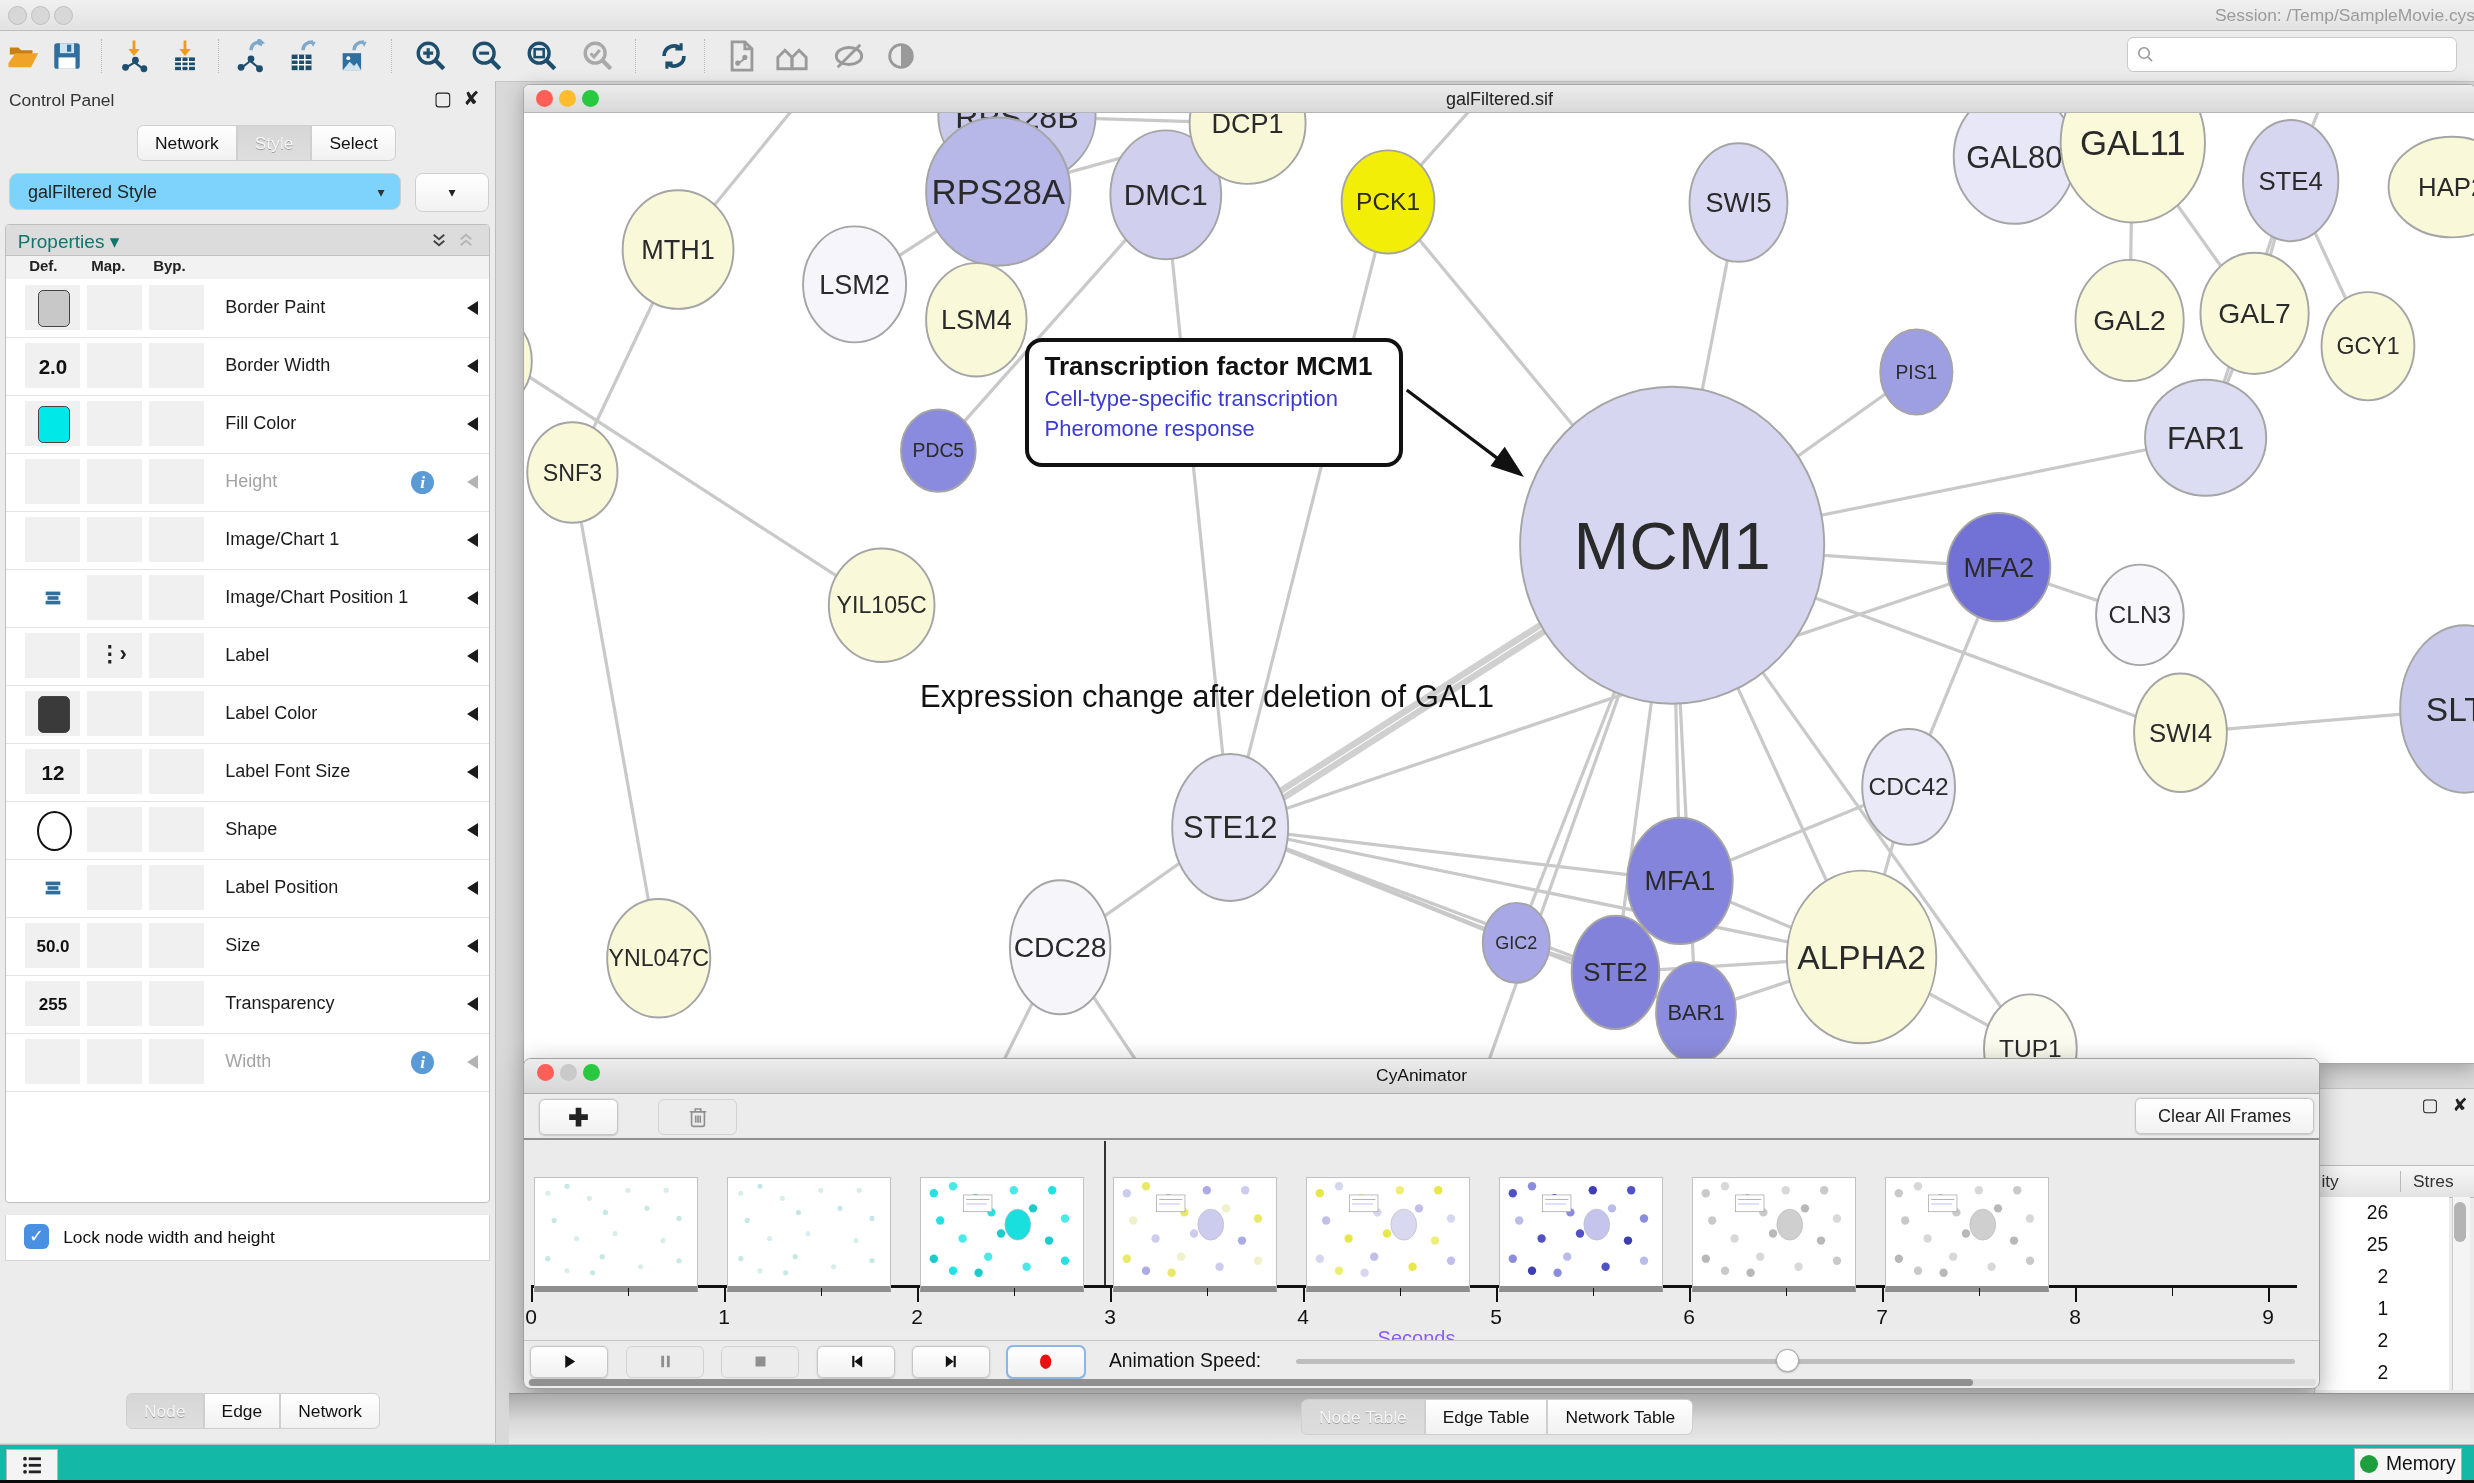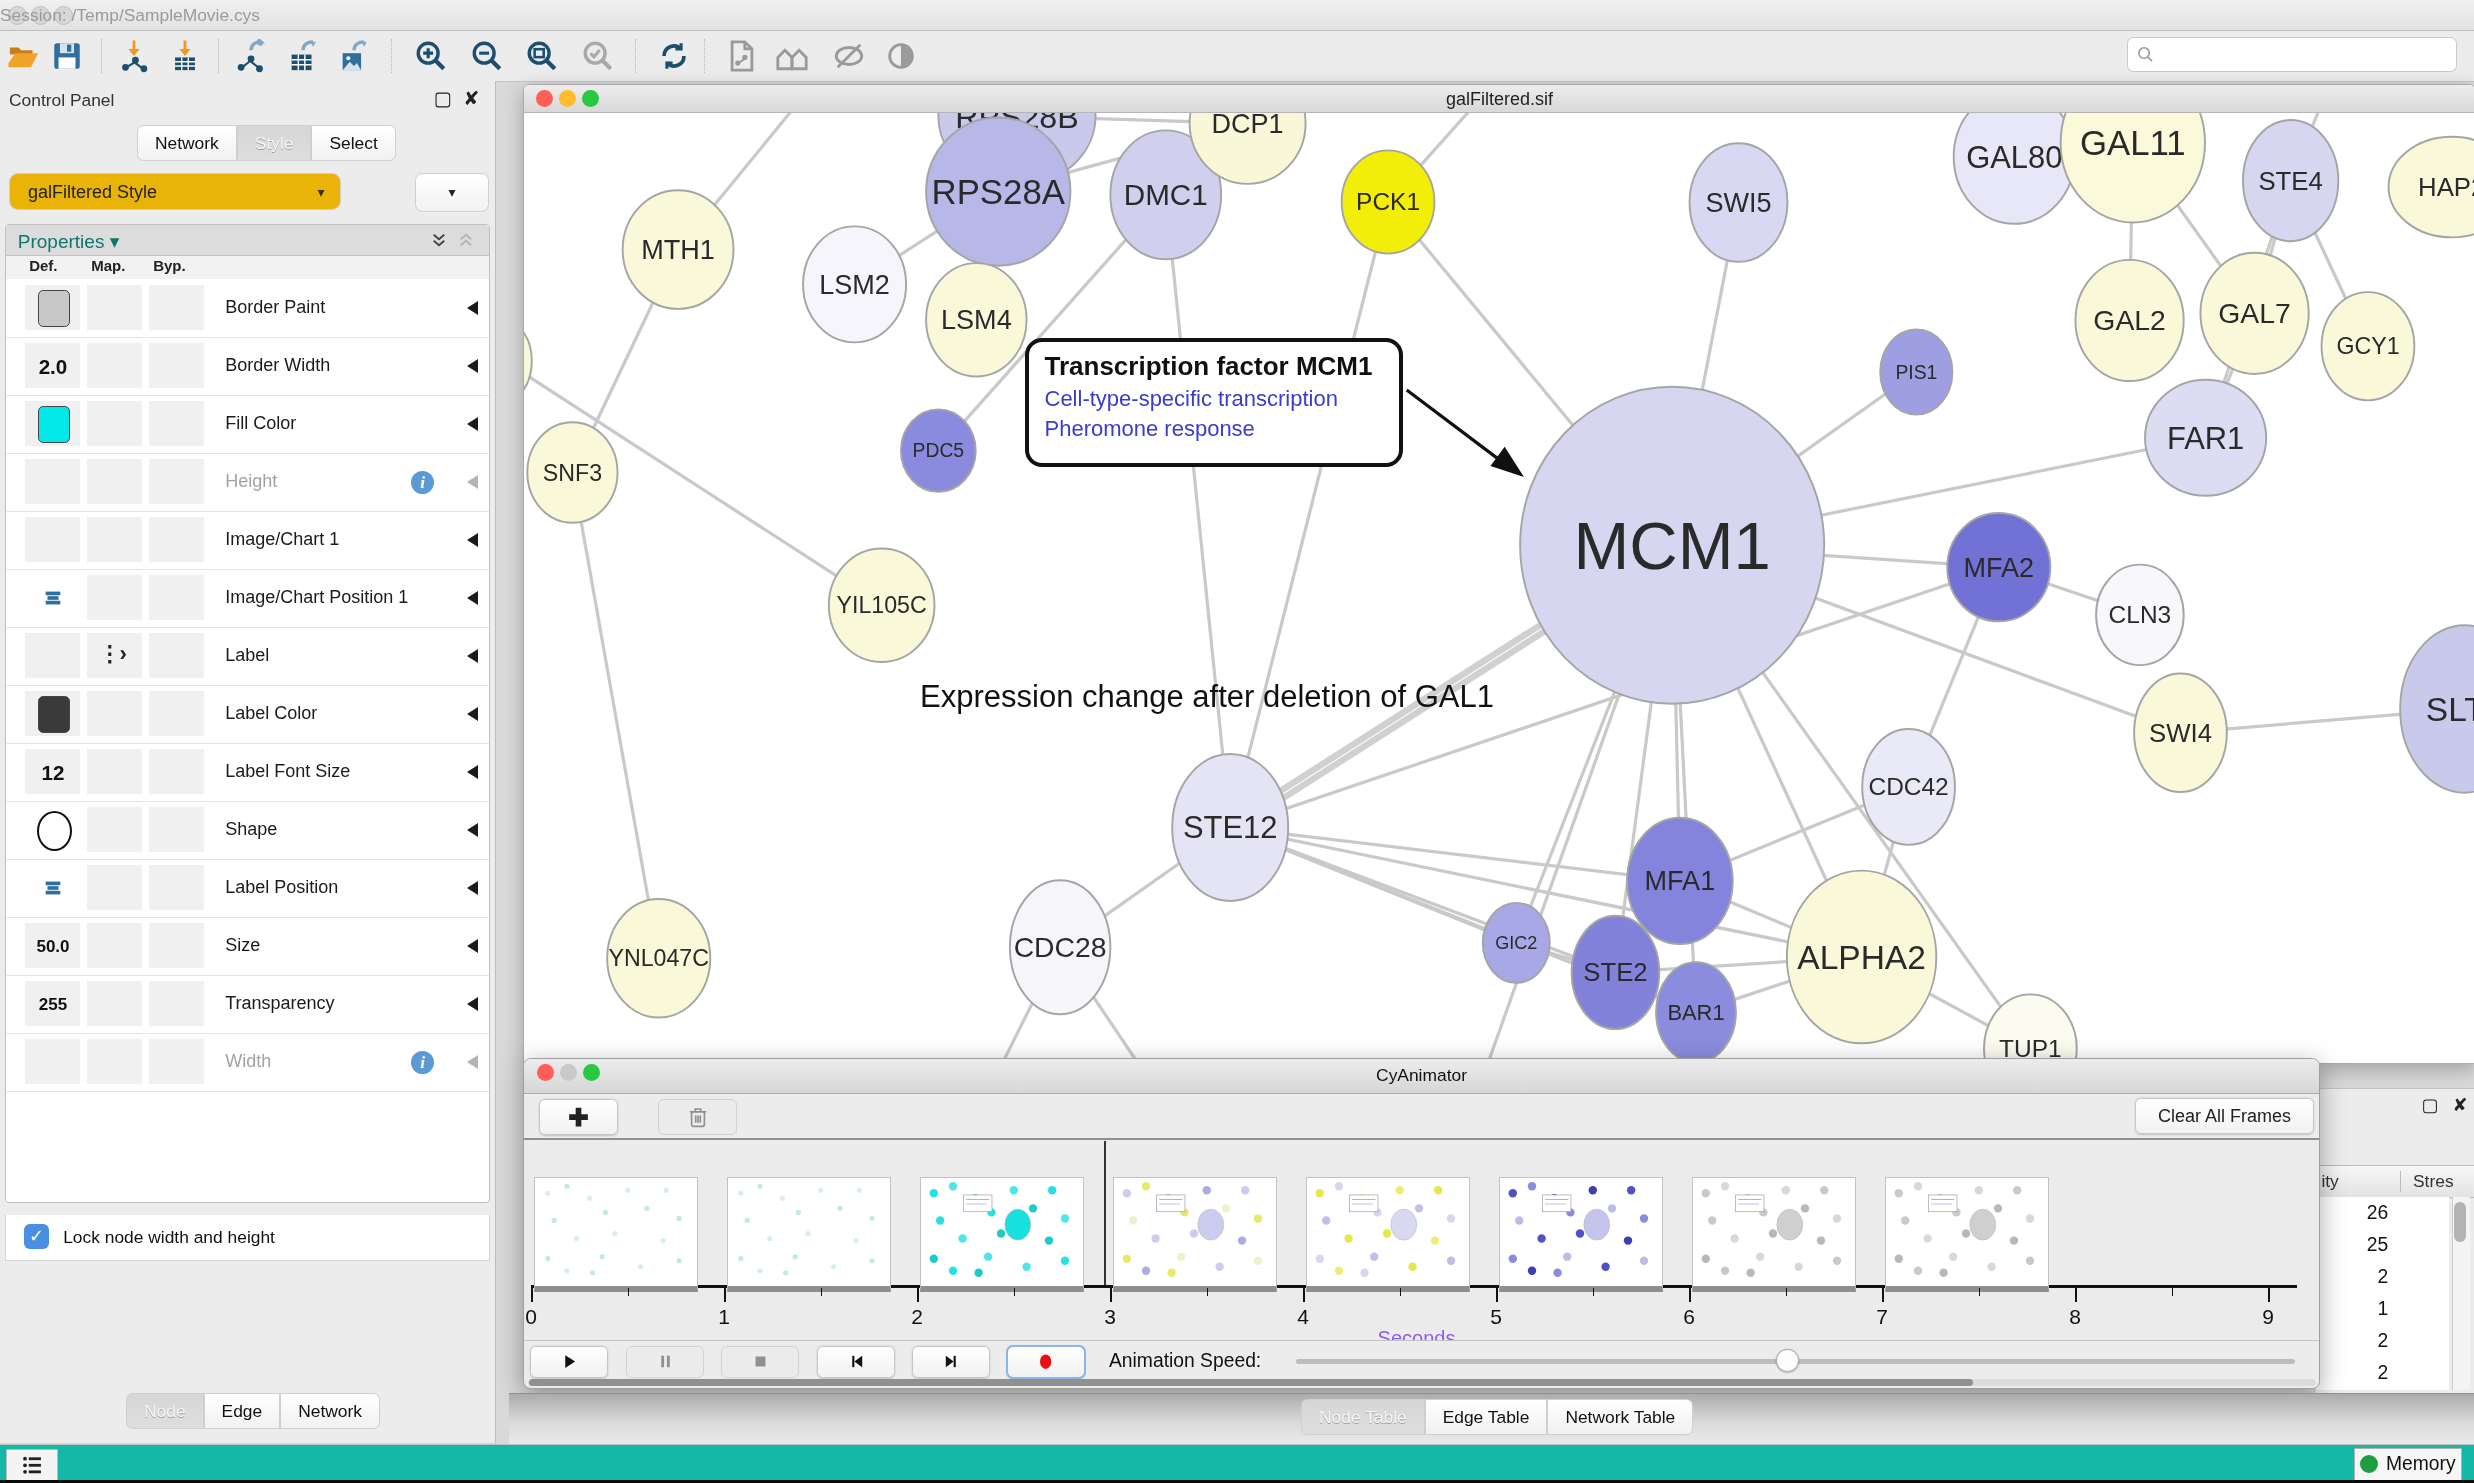--- a/index.html
+++ b/index.html
@@ -4,40 +4,40 @@
 <style>
   html,body{margin:0;padding:0;}
   body{width:2475px;height:1484px;position:relative;overflow:hidden;
        background:#d9d9d9;font-family:"Liberation Sans",sans-serif;color:#222;}
   .abs{position:absolute;}
 
   
   #titlebar{left:0;top:0;width:2475px;height:30px;background:linear-gradient(#f0f0f0,#e2e2e2);
             border-bottom:1.3px solid #bdbdbd;}
   #titlebar .tl{width:17px;height:17px;border-radius:50%;background:#d7d7d7;border:0.6px solid #bfbfbf;top:5.8px;}
-  #session-title{width:100%;text-align:left;top:5.2px;font-size:17.4px;color:#9b9b9b;}
+  #session-title{width:100%;text-align:right;top:5.2px;font-size:17.4px;color:#9b9b9b;}
   #toolbar{left:0;top:31px;width:2475px;height:50px;background:#ececec;border-bottom:1.3px solid #c6c6c6;}
   .tbtn{top:6.4px;width:37px;height:37px;display:flex;align-items:center;justify-content:center;}
   .tsep{top:7.7px;width:0;height:34px;border-left:1.3px dotted #b9b9b9;}
   #search-box{right:18px;top:6.4px;width:330px;height:35px;background:#fff;border:1.3px solid #c9c9c9;
               border-radius:6.4px;display:flex;align-items:center;padding-left:7.7px;box-sizing:border-box;}
   #search-box input{border:none;outline:none;font-size:17px;width:284px;background:transparent;}
 
   
   #control-panel{left:0;top:81px;width:495px;height:1362px;background:#ececec;border-right:1.3px solid #bdbdbd;}
   #cp-title{left:9px;top:9px;font-size:17.4px;color:#333;}
   .winbtn{font-size:19.3px;color:#222;top:6.4px;}
   .segtabs{display:flex;}
   .segtab{height:34px;line-height:34px;padding:0 17px;background:linear-gradient(#fff,#f1f1f1);
           border:1.3px solid #cfcfcf;font-size:17.4px;color:#111;}
   .segtab:first-child{border-radius:6.4px 0 0 6.4px;}
   .segtab:last-child{border-radius:0 6.4px 6.4px 0;}
   .segtab.pressed{background:linear-gradient(#d6d6d6,#dedede);color:#f5f5f5;text-shadow:0 0.6px 0.6px #9e9e9e;}
   #cp-tabs{left:137px;top:44px;}
-  #style-select{left:9px;top:92px;width:332px;height:37px;background:#eab308;border:1.3px solid #cfcfcf;border-radius:9px;
+  #style-select{left:9px;top:92px;width:392px;height:37px;background:#7dd3fc;border:1.3px solid #cfcfcf;border-radius:9px;
                 font-size:18px;line-height:37px;padding-left:18px;box-sizing:border-box;}
   #style-select .car{position:absolute;right:15.5px;top:0;font-size:14px;color:#333;}
   #style-menu-btn{left:415px;top:92px;width:72px;height:37px;background:linear-gradient(#fff,#f2f2f2);
                   border:1.3px solid #cfcfcf;border-radius:7.7px;text-align:center;font-size:14px;line-height:37px;}
   #props-box{left:5.2px;top:143px;width:483px;height:977px;background:#fff;border:1.3px solid #bfbfbf;border-radius:3.9px;overflow:hidden;}
   #props-header{left:0;top:0;width:100%;height:30px;background:#dcdcdc;border-bottom:1.3px solid #c2c2c2;}
   #props-header .t{left:11.6px;top:5.2px;font-size:19px;color:#0f766e;}
   #props-cols{left:0;top:31px;width:100%;height:23px;background:#f2f2f2;font-weight:bold;font-size:15px;color:#222;}
   #props-cols span{position:absolute;top:1.3px;}
   #prop-rows{left:0;top:55px;width:100%;}

